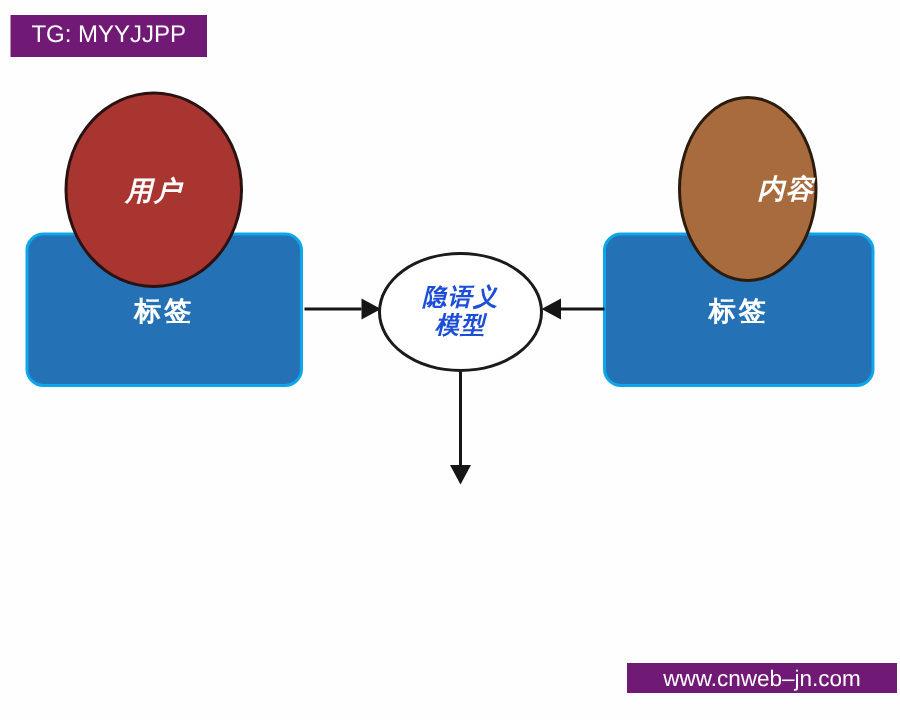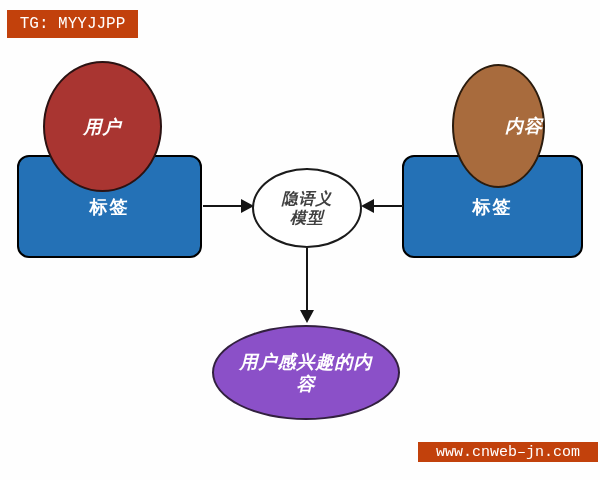--- a/index.html
+++ b/index.html
@@ -12,36 +12,35 @@
     width: 600px;
     height: 480px;
     background: #fefefe;
     overflow: hidden;
     font-family: "Liberation Sans", "DejaVu Sans", sans-serif;
   }
 
   
   .watermark {
     position: absolute;
-    background: #c2410c;
+    background: #701a75;
     color: #ffffff;
     display: flex;
     align-items: center;
     justify-content: center;
     white-space: nowrap;
-    font-family: Liberation Mono, monospace;
   }
   .wm-top    { left: 7px;   top: 10px;  width: 131px; height: 28px; font-size: 16px; }
   .wm-bottom { left: 418px; top: 442px; width: 180px; height: 20px; font-size: 15px; }
 
   
   .rect-node {
     position: absolute;
     background: #2471B6;
-    border: 2px solid #000000;
+    border: 2px solid #0ea5e9;
     border-radius: 12px;
     box-sizing: border-box;
     display: flex;
     align-items: center;
     justify-content: center;
     color: #ffffff;
     font-weight: bold;
     font-size: 18px;
     letter-spacing: 2px;
     z-index: 1;
@@ -74,21 +73,21 @@
   .ellipse-content {
     left: 452px; top: 64px; width: 93px; height: 124px;
     background: #A86B3D;
     border: 2px solid #2B1C0E;
     align-items: flex-end;
   }
   .ellipse-model {
     left: 252px; top: 168px; width: 110px; height: 80px;
     background: #ffffff;
     border: 2px solid #1b1b1b;
-    color: #404040;
+    color: #1d4ed8;
     font-size: 16px;
     line-height: 19px;
     letter-spacing: 1px;
   }
   .ellipse-result {
     left: 212px; top: 325px; width: 188px; height: 95px;
     background: #8B50C8;
     border: 2px solid #32203F;
     font-size: 18px;
     line-height: 22px;
@@ -142,24 +141,20 @@
   </div>
   <div class="ellipse-node ellipse-content">
     <span>内容</span>
   </div>
 
   <div class="ellipse-node ellipse-model">
     <span class="node-line">隐语义</span>
     <span class="node-line">模型</span>
   </div>
 
-  <div class="ellipse-node ellipse-result">
-    <span class="node-line">用户感兴趣的内</span>
-    <span class="node-line">容</span>
-  </div>
 
   <div class="shaft-h arrow-left-shaft"></div>
   <div class="head head-right arrow-left-head"></div>
 
   <div class="shaft-h arrow-right-shaft"></div>
   <div class="head head-left arrow-right-head"></div>
 
   <div class="shaft-v arrow-down-shaft"></div>
   <div class="head head-down arrow-down-head"></div>
 

